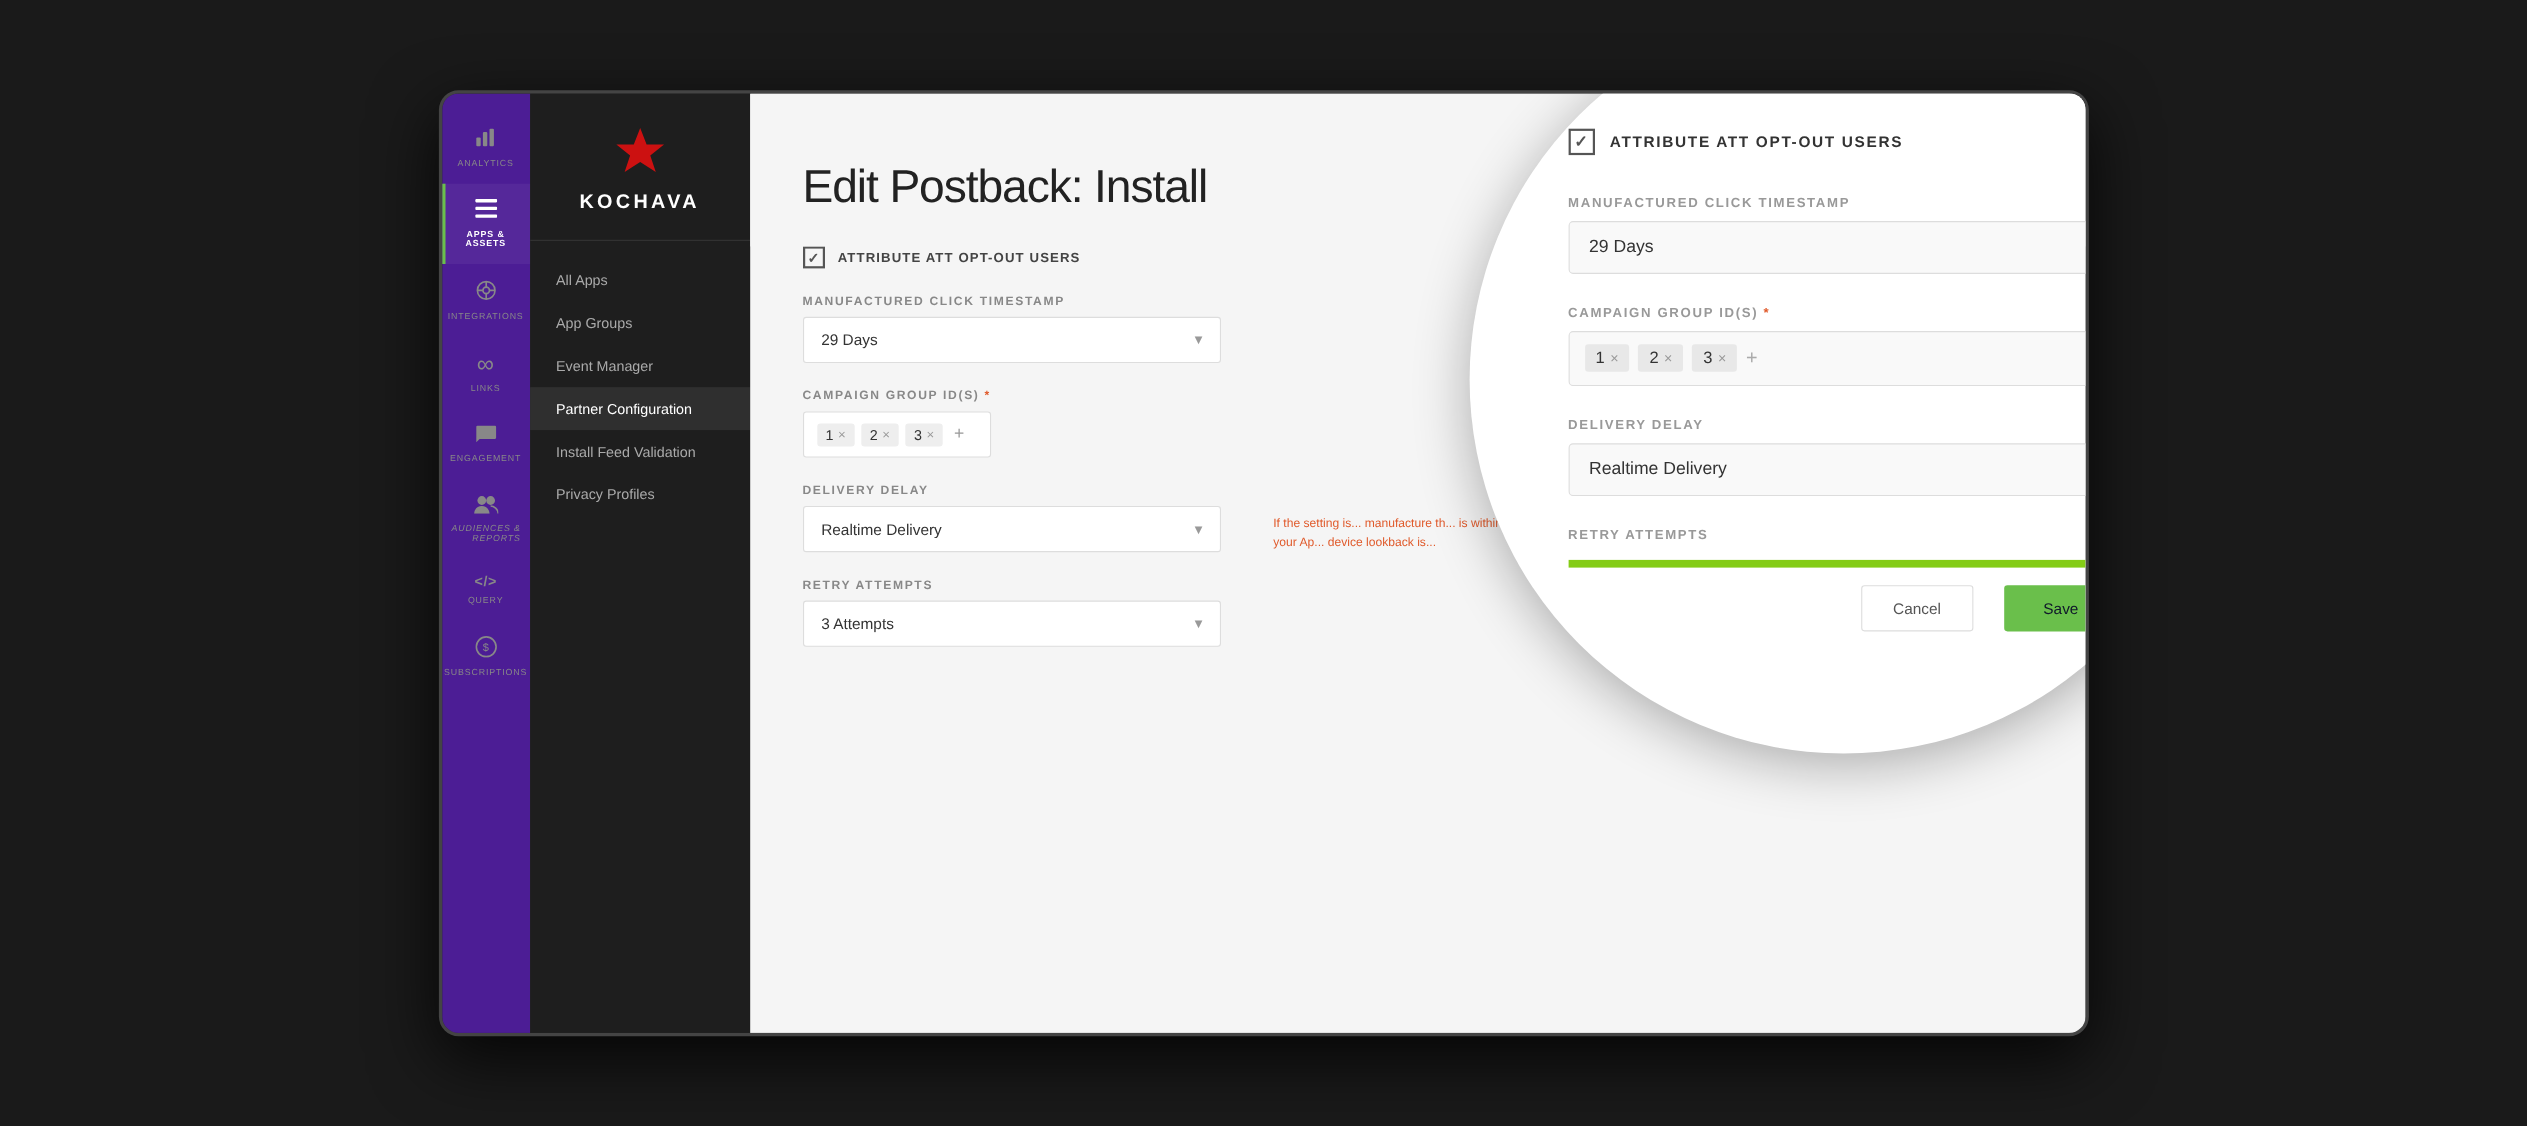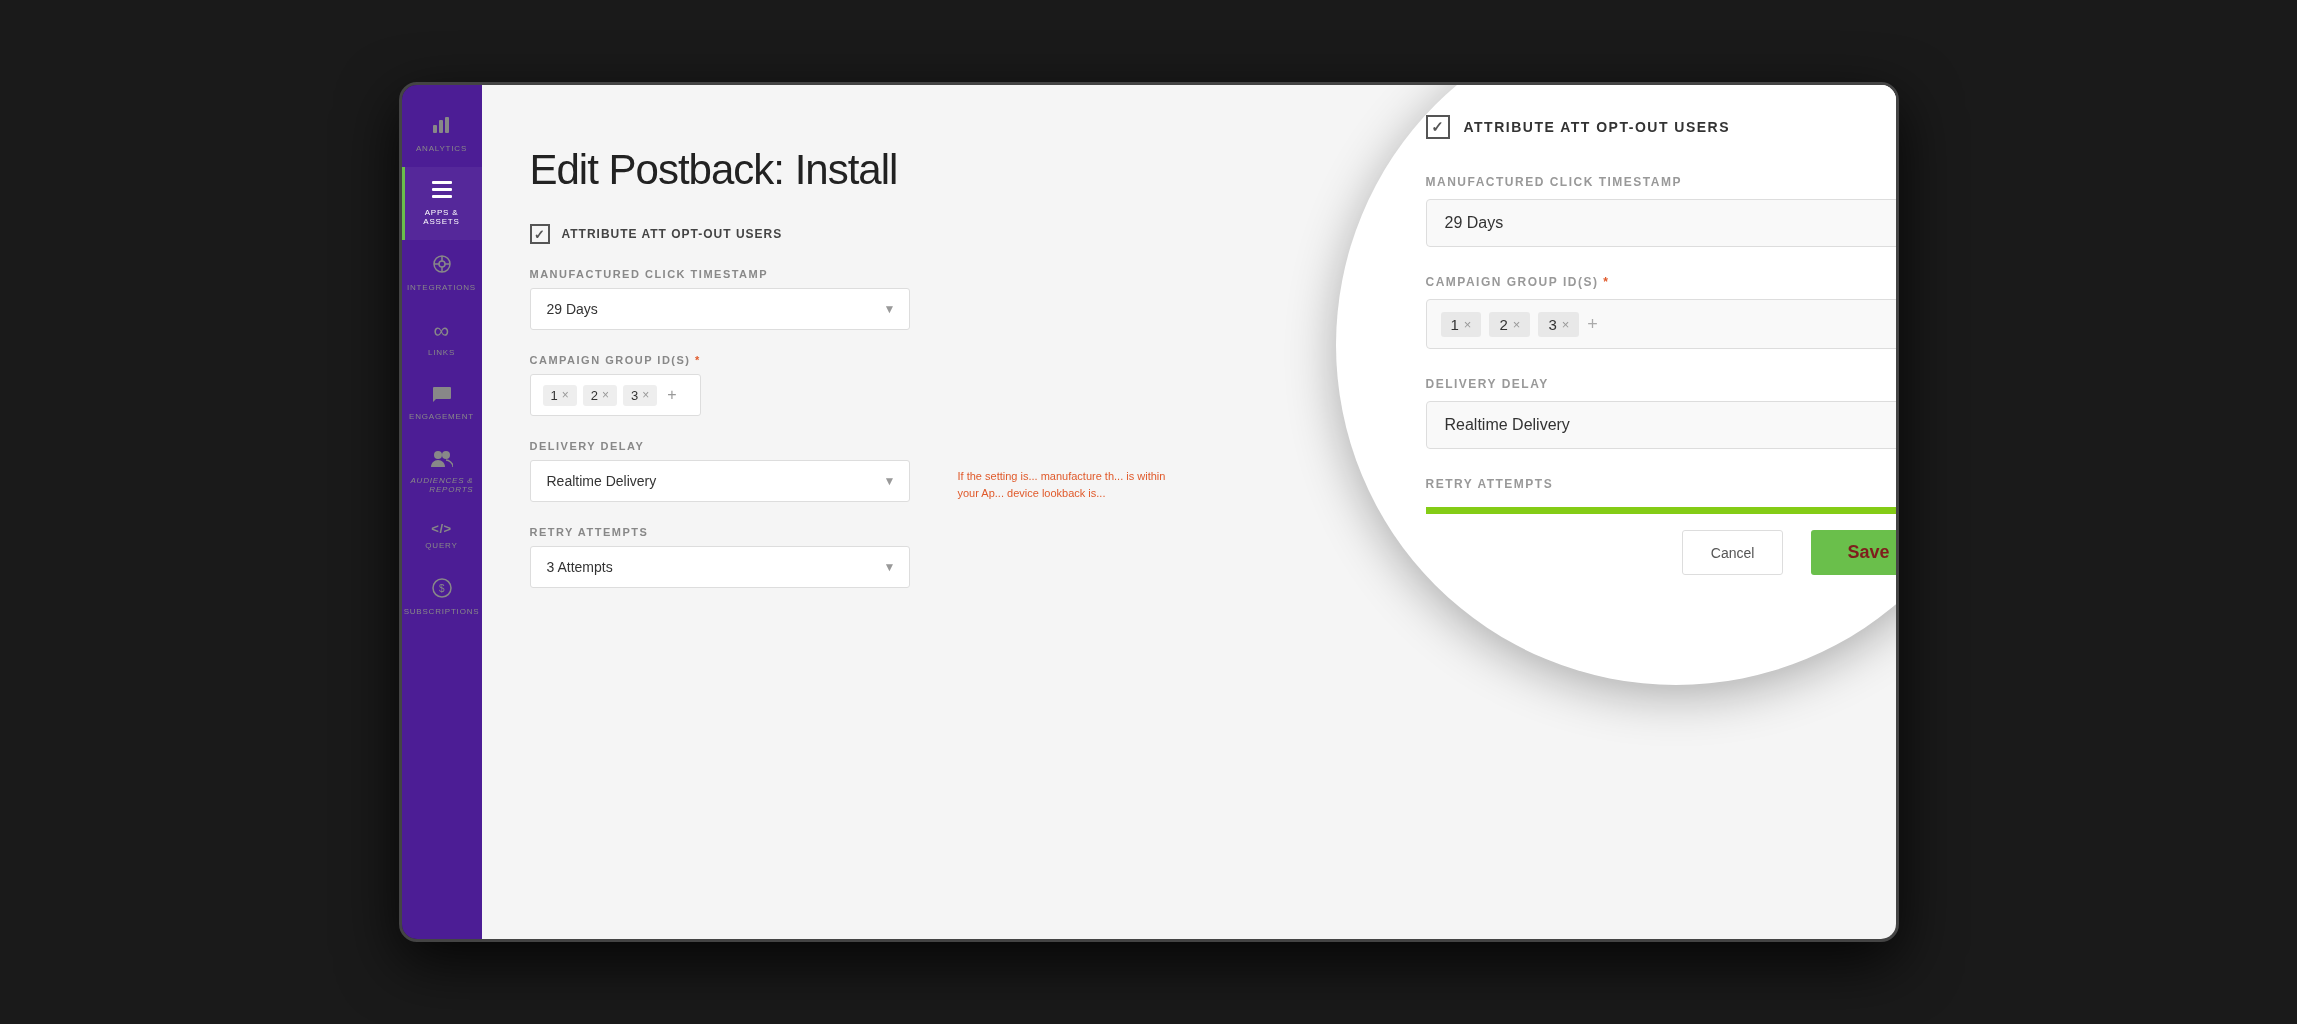--- a/index.html
+++ b/index.html
@@ -49,20 +49,21 @@
       font-size: 9px;
       text-transform: uppercase;
       letter-spacing: 0.5px;
       gap: 6px;
       position: relative;
     }
 
     .nav-item.active {
       color: #fff;
       background: rgba(255,255,255,0.05);
+      font-weight: bold;
     }
 
     .nav-item.active::left-bar {
       content: '';
     }
 
     .nav-item-active-bar {
       position: absolute;
       left: 0;
       top: 0;
@@ -416,24 +417,24 @@
       font-size: 14px;
       color: #555;
       cursor: pointer;
     }
 
     .btn-save {
       padding: 12px 36px;
       background: #6abf4b;
       border: none;
       border-radius: 3px;
-      font-size: 18px;
-      color: #7f1d1d;
-      cursor: pointer;
-      font-weight: bold;
+      font-size: 14px;
+      color: #0f172a;
+      cursor: pointer;
+      font-weight: normal;
     }
 
     
     .kochava-star {
       fill: #cc1111;
     }
   </style>
 </head>
 <body>
 
@@ -512,20 +513,38 @@
       <span class="nav-icon">
         <svg width="20" height="20" viewBox="0 0 20 20" fill="#888">
           <circle cx="10" cy="10" r="9" fill="none" stroke="#888" stroke-width="1.5"></circle>
           <text x="10" y="14" text-anchor="middle" font-size="10" fill="#888">$</text>
         </svg>
       </span>
       <span class="nav-label">Subscriptions</span>
     </div>
   </div>
 
+  <div class="sidebar">
+    <div class="sidebar-logo">
+
+      <svg class="logo-star" viewBox="0 0 60 60">
+        <polygon class="kochava-star" points="30,4 37,22 56,22 41,34 47,52 30,41 13,52 19,34 4,22 23,22"></polygon>
+      </svg>
+      <div class="logo-text">Kochava</div>
+    </div>
+
+    <div class="sidebar-nav">
+      <div class="sidebar-nav-item">All Apps</div>
+      <div class="sidebar-nav-item">App Groups</div>
+      <div class="sidebar-nav-item">Event Manager</div>
+      <div class="sidebar-nav-item active">Partner Configuration</div>
+      <div class="sidebar-nav-item">Install Feed Validation</div>
+      <div class="sidebar-nav-item">Privacy Profiles</div>
+    </div>
+  </div>
 
   <div class="main-content">
     <div class="page-header">
       <h1 class="page-title">Edit Postback: Install</h1>
     </div>
 
     <div class="form-area">
 
       <div class="checkbox-row">
         <div class="checkbox-box checked"></div>

